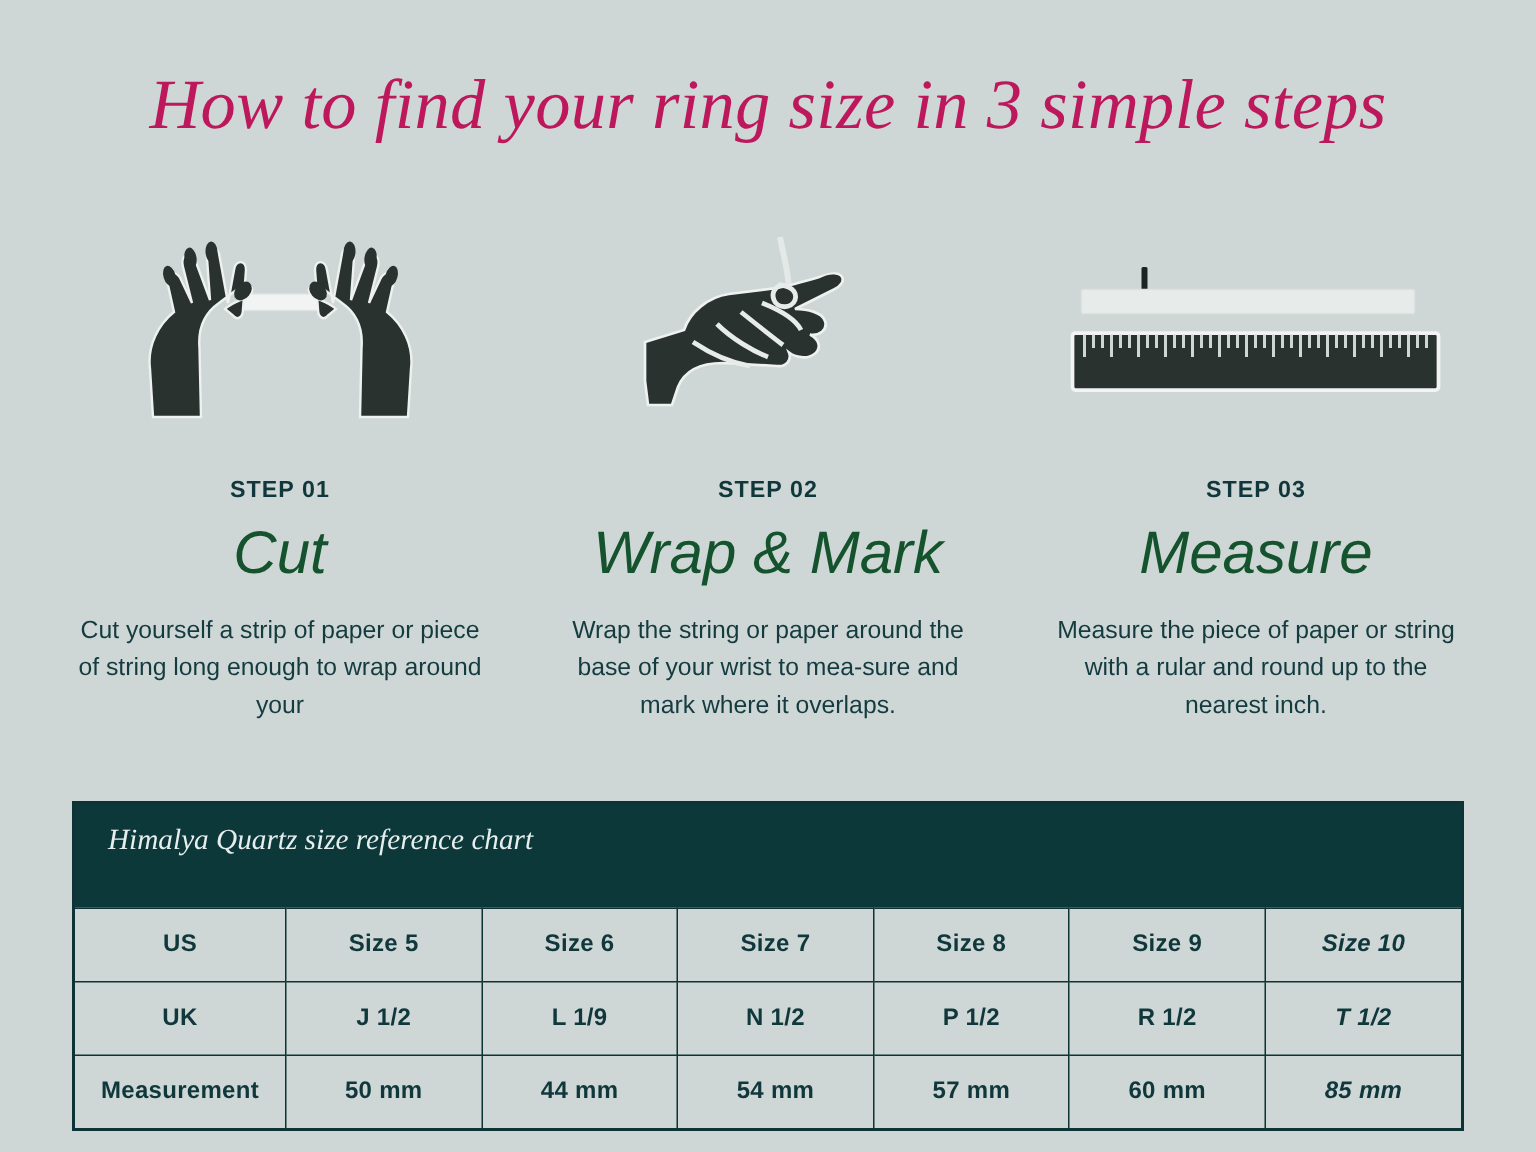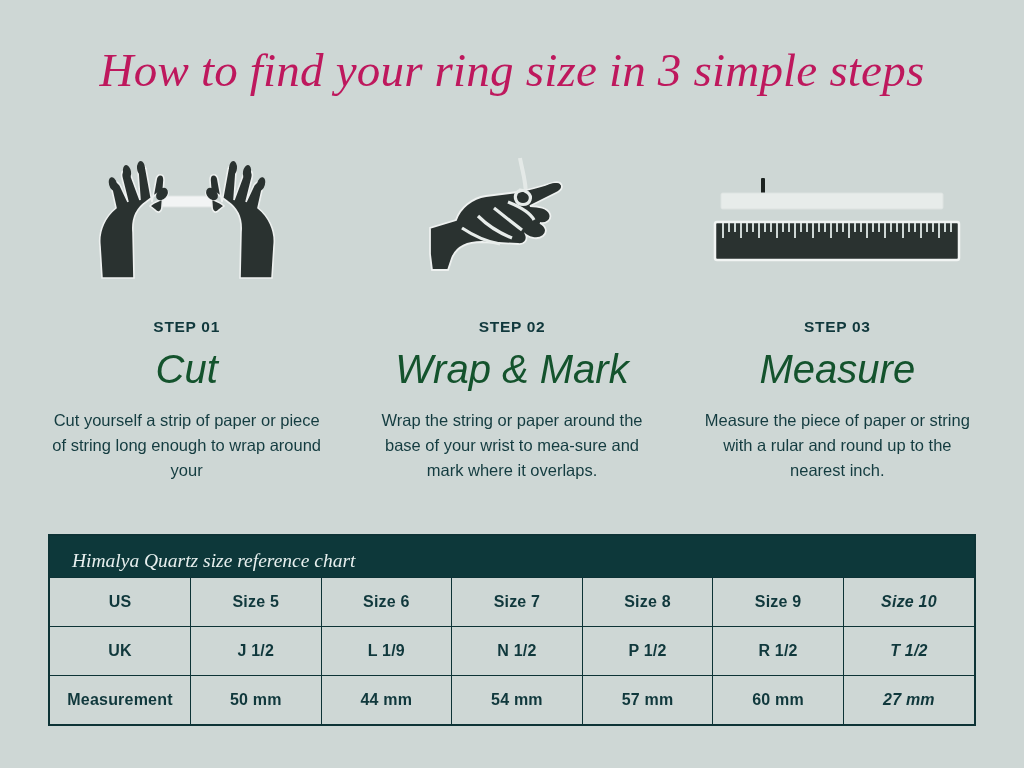--- a/index.html
+++ b/index.html
@@ -33,21 +33,20 @@
   }
 
   
   .steps {
     position: absolute;
     left: 24px;
     top: 140px;
     width: 976px;
     display: flex;
     flex-direction: row;
-    justify-content: flex-end;
   }
   .step {
     flex: 1 1 0;
     display: flex;
     flex-direction: column;
     align-items: center;
   }
   .icon-box {
     height: 150px;
     width: 100%;
@@ -88,21 +87,21 @@
     width: 928px;
     border: 2px solid #0d3336;
     box-sizing: border-box;
   }
   .table-caption {
     background: #0d383a;
     color: #e7efee;
     font-family: "Liberation Serif", serif;
     font-style: italic;
     font-size: 19.5px;
-    padding: 13px 0 4px 22px;
+    padding: 13px 0 32px 22px;
     line-height: 24px;
   }
   table {
     width: 100%;
     border-collapse: collapse;
     table-layout: fixed;
   }
   table td {
     border: 1.5px solid #0d3336;
     text-align: center;
@@ -305,17 +304,17 @@
         <td>R 1/2</td>
         <td>T 1/2</td>
       </tr>
       <tr>
         <td class="rowhead">Measurement</td>
         <td>50 mm</td>
         <td>44 mm</td>
         <td>54 mm</td>
         <td>57 mm</td>
         <td>60 mm</td>
-        <td>27 mm</td>
+        <td>85 mm</td>
       </tr>
     </tbody>
   </table>
 </div>
 
 </body></html>

